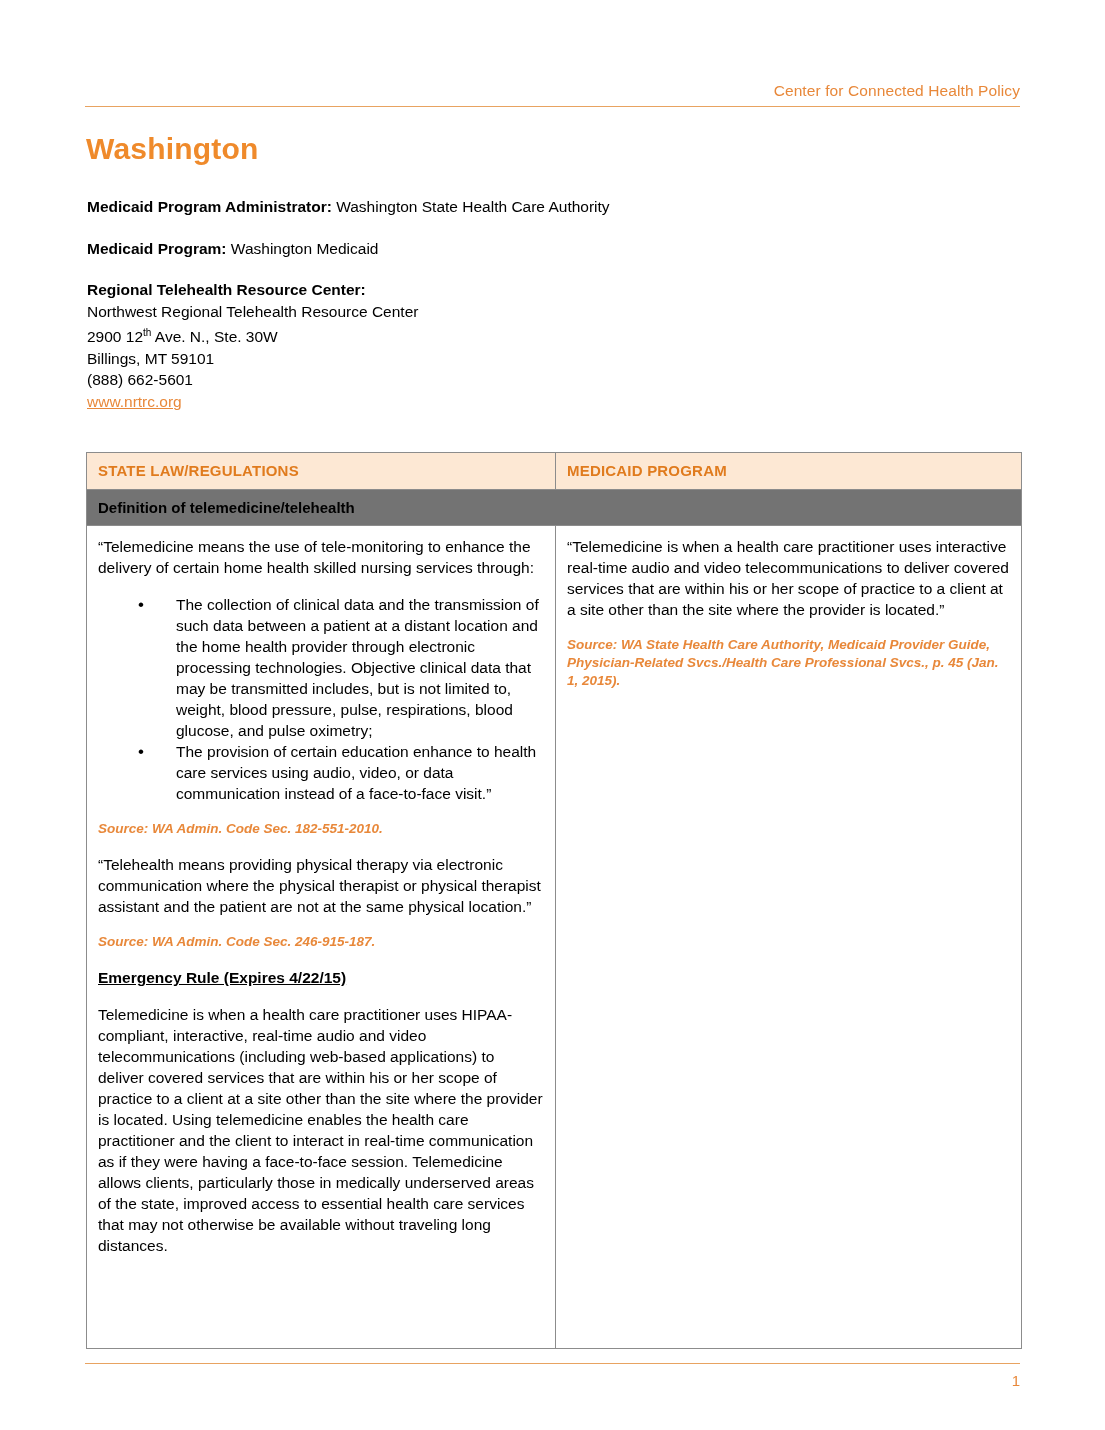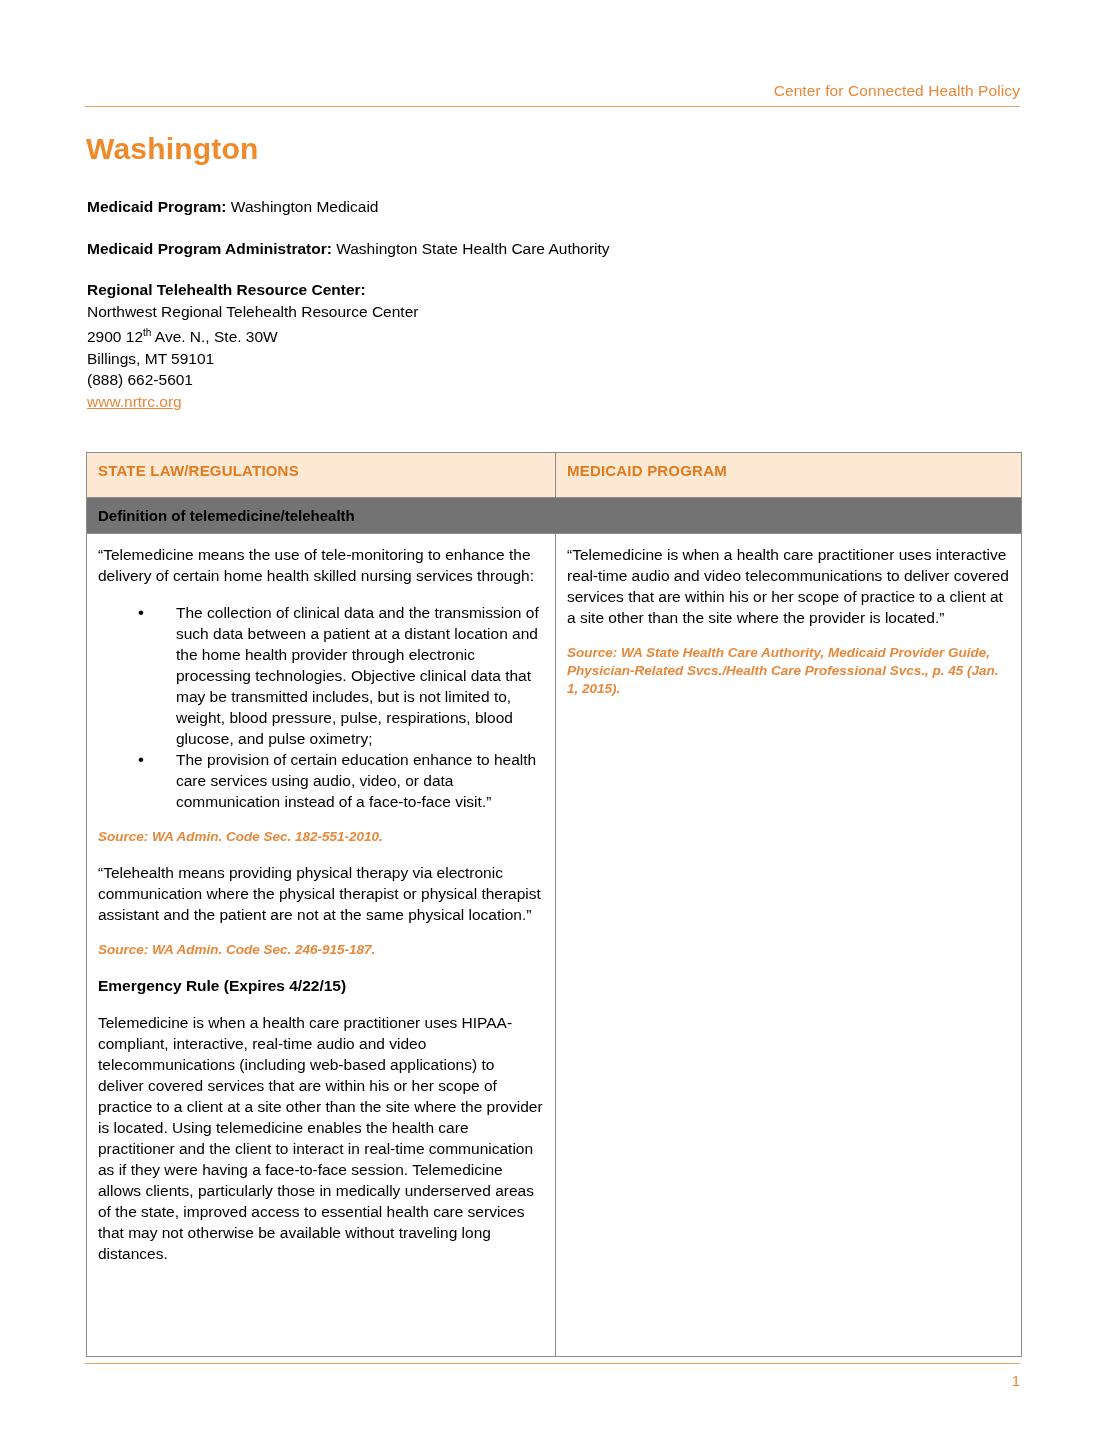--- a/index.html
+++ b/index.html
@@ -100,21 +100,21 @@
   .col-a { width: 469px; }
   .col-b { width: 466px; }
 
   .hdr-row td {
     background: #fde8d4;
     color: #e07b1e;
     font-weight: bold;
     font-size: 15px;
     letter-spacing: 0.2px;
     padding-top: 7px;
-    padding-bottom: 16px;
+    padding-bottom: 8px;
   }
   .sub-row td {
     background: #737373;
     font-weight: bold;
     font-size: 15px;
     padding-top: 7px;
     padding-bottom: 7px;
   }
   .body-row td {
     padding-top: 10px;
@@ -145,20 +145,21 @@
   .src {
     color: #e8883a;
     font-weight: bold;
     font-style: italic;
     font-size: 13.5px;
     line-height: 18px;
     margin: 0 0 16px 0;
   }
   .rule-head {
     font-weight: bold;
+    text-decoration: underline;
     margin: 0;
   }
 
   
   .footer-rule {
     position: absolute;
     left: 85px;
     top: 1363px;
     width: 935px;
     border-bottom: 1px solid #e8a361;
@@ -180,24 +181,24 @@
 
   <div class="header">
     <div class="header-title">Center for Connected Health Policy</div>
     <div class="header-rule"></div>
   </div>
 
   <div class="doc-title">Washington</div>
 
   <div class="meta">
     <p>
-      <span class="lbl">Medicaid Program:</span><span> Washington Medicaid</span>
+      <span class="lbl">Medicaid Program Administrator:</span><span> Washington State Health Care Authority</span>
     </p>
     <p>
-      <span class="lbl">Medicaid Program Administrator:</span><span> Washington State Health Care Authority</span>
+      <span class="lbl">Medicaid Program:</span><span> Washington Medicaid</span>
     </p>
     <div class="addr">
       <div class="lbl">Regional Telehealth Resource Center:</div>
       <div>Northwest Regional Telehealth Resource Center</div>
       <div><span>2900 12</span><sup>th</sup><span> Ave. N., Ste. 30W</span></div>
       <div>Billings, MT 59101</div>
       <div>(888) 662-5601</div>
       <div><a class="link" href="#">www.nrtrc.org</a></div>
     </div>
   </div>

